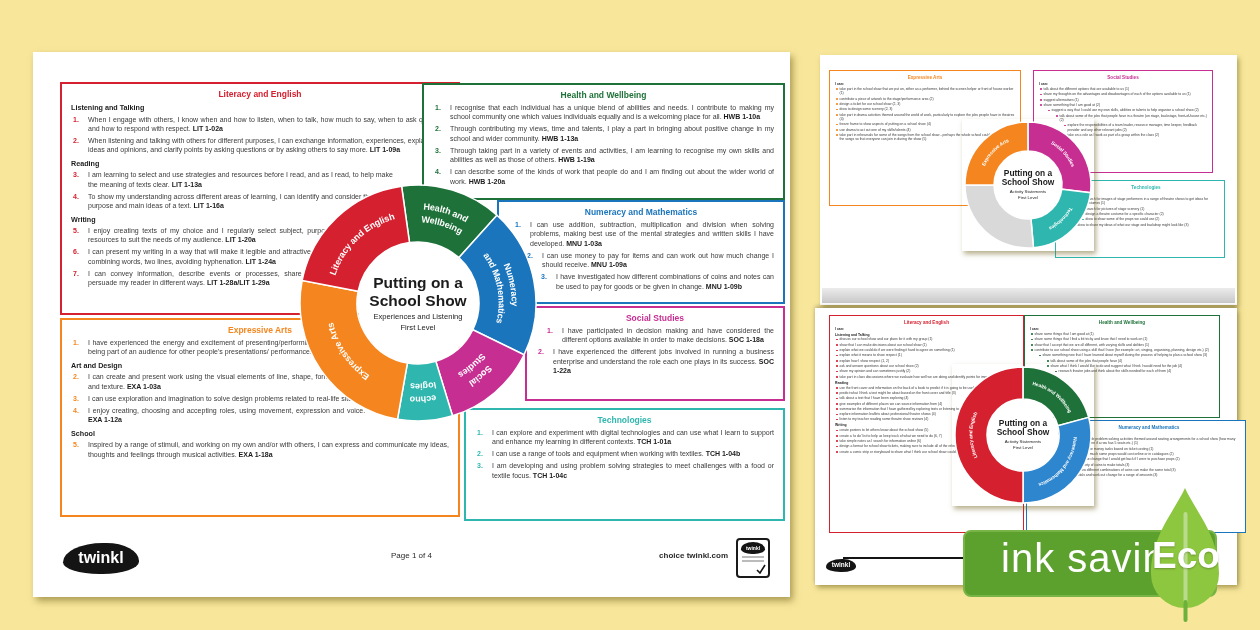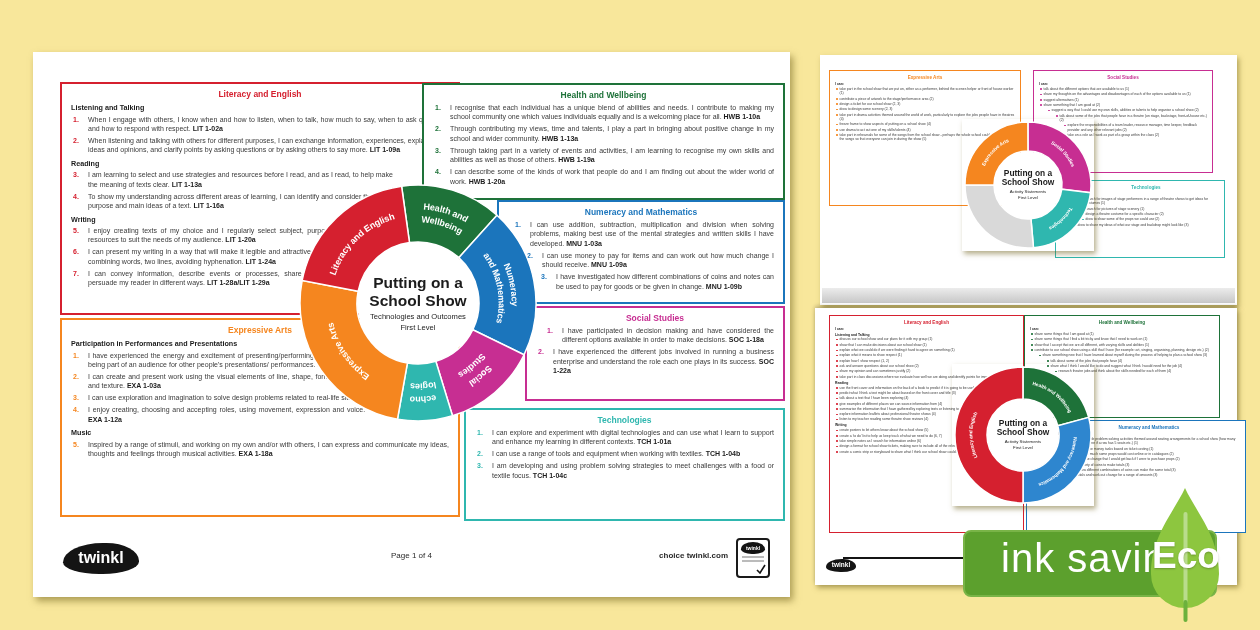--- a/index.html
+++ b/index.html
@@ -95,26 +95,26 @@
         <div class="eo-head">Reading</div>
         <div class="eo-item" style="width:77%;"><span class="eo-num" style="color:#d5202f">3.</span><span class="eo-text">I am learning to select and use strategies and resources before I read, and as I read, to help make the meaning of texts clear. <b class="eo-code">LIT 1-13a</b></span></div>
         <div class="eo-item" style="width:72%;"><span class="eo-num" style="color:#d5202f">4.</span><span class="eo-text">To show my understanding across different areas of learning, I can identify and consider the purpose and main ideas of a text. <b class="eo-code">LIT 1-16a</b></span></div>
         <div class="eo-head">Writing</div>
         <div class="eo-item" style="width:72%;"><span class="eo-num" style="color:#d5202f">5.</span><span class="eo-text">I enjoy creating texts of my choice and I regularly select subject, purpose, format and resources to suit the needs of my audience. <b class="eo-code">LIT 1-20a</b></span></div>
         <div class="eo-item" style="width:68%;"><span class="eo-num" style="color:#d5202f">6.</span><span class="eo-text">I can present my writing in a way that will make it legible and attractive for my reader, combining words, two lines, avoiding hyphenation. <b class="eo-code">LIT 1-24a</b></span></div>
         <div class="eo-item" style="width:68%;"><span class="eo-num" style="color:#d5202f">7.</span><span class="eo-text">I can convey information, describe events or processes, share my opinions or persuade my reader in different ways. <b class="eo-code">LIT 1-28a/LIT 1-29a</b></span></div>
       </div>
     <div class="eo-sec s-exa" style="border-color: rgb(245, 134, 31);">
         <div class="eo-title" style="color:#f5861f">Expressive Arts</div>
-        <div class="eo-head">Participation in Performances and Presentations</div>
         <div class="eo-item" style="width:72%;"><span class="eo-num" style="color:#f5861f">1.</span><span class="eo-text">I have experienced the energy and excitement of presenting/performing for audiences and being part of an audience for other people's presentations/ performances. <b class="eo-code">EXA 1-01a</b></span></div>
+        <div class="eo-head">Art and Design</div>
         <div class="eo-item" style="width:78%;"><span class="eo-num" style="color:#f5861f">2.</span><span class="eo-text">I can create and present work using the visual elements of line, shape, form, colour, tone, pattern and texture. <b class="eo-code">EXA 1-03a</b></span></div>
         <div class="eo-item" style="width:92%;"><span class="eo-num" style="color:#f5861f">3.</span><span class="eo-text">I can use exploration and imagination to solve design problems related to real-life situations. <b class="eo-code">EXA 1-06a</b></span></div>
         <div class="eo-item" style="width:70%;"><span class="eo-num" style="color:#f5861f">4.</span><span class="eo-text">I enjoy creating, choosing and accepting roles, using movement, expression and voice. <b class="eo-code">EXA 1-12a</b></span></div>
-        <div class="eo-head">Music</div>
+        <div class="eo-head">School</div>
         <div class="eo-item" style=""><span class="eo-num" style="color:#f5861f">5.</span><span class="eo-text">Inspired by a range of stimuli, and working on my own and/or with others, I can express and communicate my ideas, thoughts and feelings through musical activities. <b class="eo-code">EXA 1-18a</b></span></div>
       </div>
     <div class="eo-sec s-hwb" style="border-color: rgb(30, 114, 57);">
         <div class="eo-title" style="color:#1e7239">Health and Wellbeing</div>
         <div class="eo-item" style=""><span class="eo-num" style="color:#1e7239">1.</span><span class="eo-text">I recognise that each individual has a unique blend of abilities and needs. I contribute to making my school community one which values individuals equally and is a welcoming place for all. <b class="eo-code">HWB 1-10a</b></span></div>
         <div class="eo-item" style=""><span class="eo-num" style="color:#1e7239">2.</span><span class="eo-text">Through contributing my views, time and talents, I play a part in bringing about positive change in my school and wider community. <b class="eo-code">HWB 1-13a</b></span></div>
         <div class="eo-item" style=""><span class="eo-num" style="color:#1e7239">3.</span><span class="eo-text">Through taking part in a variety of events and activities, I am learning to recognise my own skills and abilities as well as those of others. <b class="eo-code">HWB 1-19a</b></span></div>
         <div class="eo-item" style=""><span class="eo-num" style="color:#1e7239">4.</span><span class="eo-text">I can describe some of the kinds of work that people do and I am finding out about the wider world of work. <b class="eo-code">HWB 1-20a</b></span></div>
       </div>
     <div class="eo-sec s-mnu" style="border-color: rgb(27, 117, 188);">
@@ -180,21 +180,21 @@
           </defs>
           <text font-size="9" font-weight="bold" fill="#ffffff" font-family="Liberation Sans, sans-serif"><textPath href="#tp8" startOffset="50%" text-anchor="middle" dominant-baseline="middle">Expressive Arts</textPath></text>
           <defs>
             <path id="tp9" d="M 34.97 96.33 A 89.5 89.5 0 0 1 100.87 33.79"></path>
           </defs>
           <text font-size="9" font-weight="bold" fill="#ffffff" font-family="Liberation Sans, sans-serif"><textPath href="#tp9" startOffset="50%" text-anchor="middle" dominant-baseline="middle">Literacy and English</textPath></text>
         </svg>
         <div class="donut-center">
           <div class="dc-t">Putting on a</div>
           <div class="dc-t">School Show</div>
-          <div class="dc-s">Technologies and Outcomes</div>
+          <div class="dc-s">Experiences and Listening</div>
           <div class="dc-s">First Level</div>
         </div>
       </div>
 
     <div class="twinkl-logo logo-main">twinkl</div>
     <div class="mp-pagenum">Page 1 of 4</div>
     <div class="mp-visit">choice twinkl.com</div>
     <div class="q-badge">
       <div class="q-cloud">twinkl</div>
       <div class="q-line"></div>

